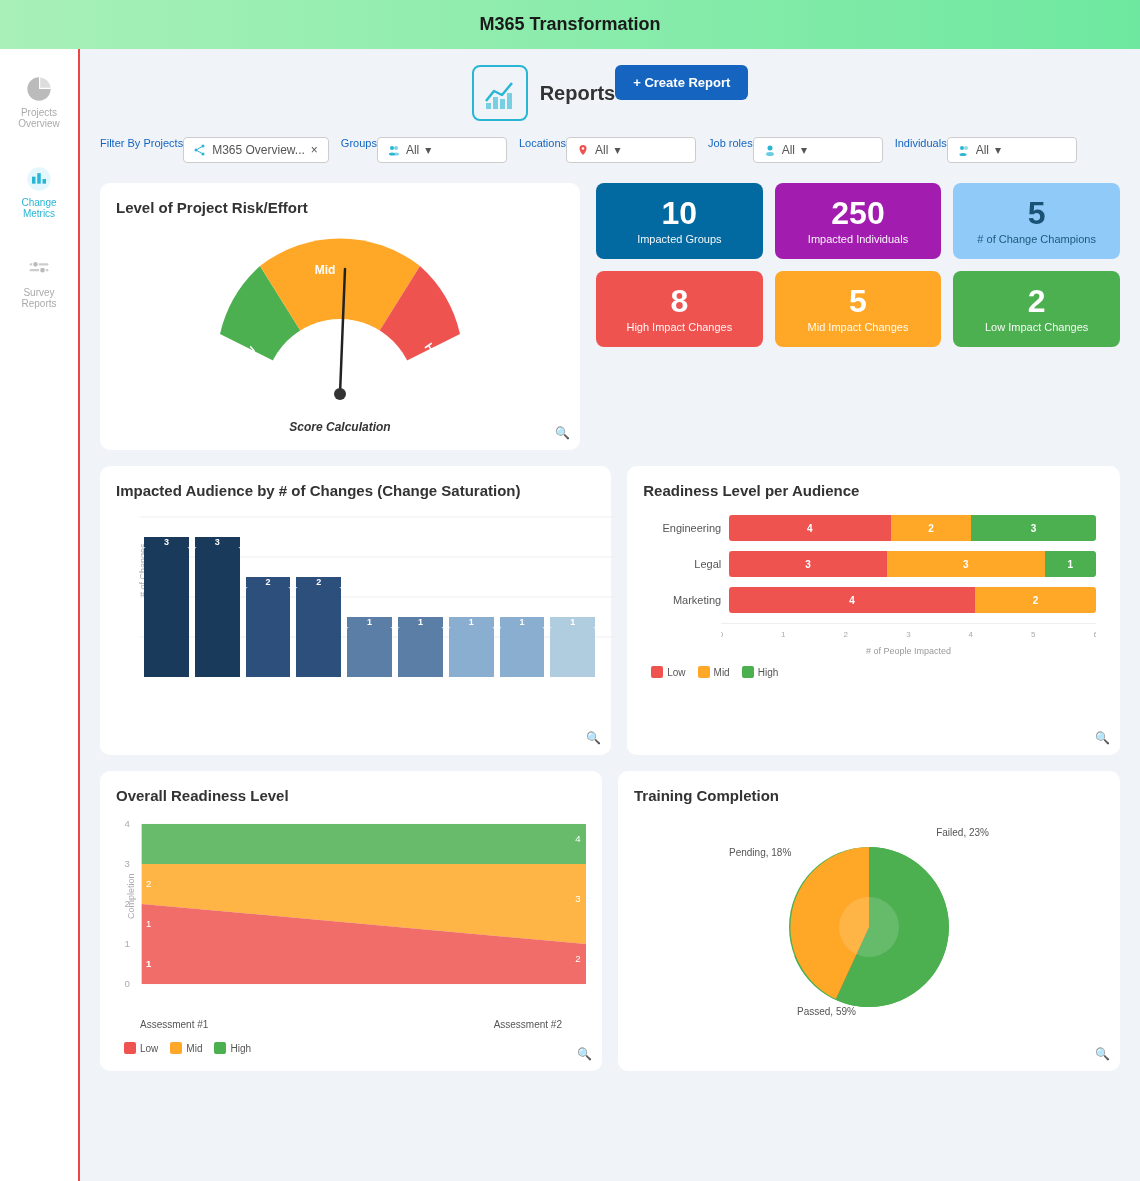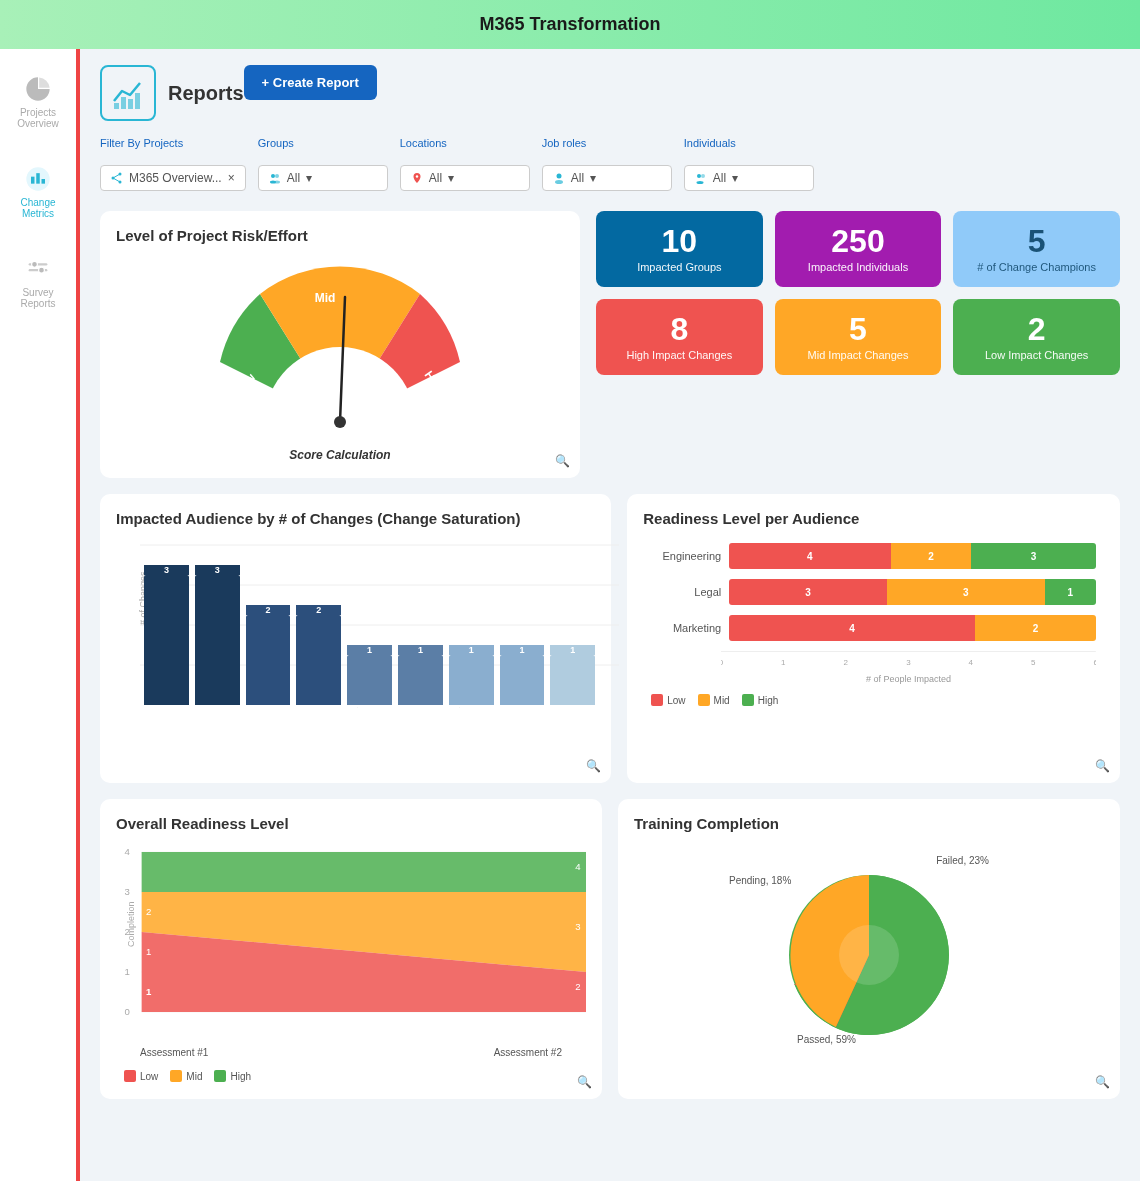--- a/index.html
+++ b/index.html
@@ -20,21 +20,21 @@
     }
 
     .sidebar {
       width: 80px;
       background: #fff;
       display: flex;
       flex-direction: column;
       align-items: center;
       padding: 20px 0;
       gap: 24px;
-      border-right: 4px solid #ef4444;
+      border-right: 2px solid #ef4444;
     }
 
     .sidebar-item {
       display: flex;
       flex-direction: column;
       align-items: center;
       gap: 4px;
       cursor: pointer;
       color: #aaa;
       font-size: 10px;
@@ -51,21 +51,21 @@
 
     .content-area {
       flex: 1;
       padding: 16px 20px;
       overflow-y: auto;
     }
 
     .header-row {
       display: flex;
       align-items: flex-start;
-      justify-content: flex-start;
+      justify-content: center;
       margin-bottom: 16px;
     }
 
     .reports-title-area {
       display: flex;
       align-items: center;
       gap: 12px;
     }
 
     .reports-icon-box {
@@ -99,22 +99,22 @@
     .filters-area {
       display: flex;
       flex-wrap: wrap;
       gap: 12px;
       margin-bottom: 20px;
       align-items: flex-end;
     }
 
     .filter-group {
       display: flex;
-      flex-direction: column;
-      gap: 16px;
+      flex-direction: row;
+      gap: 0;
     }
 
     .filter-label {
       font-size: 11px;
       color: #1565c0;
       font-weight: 500;
     }
 
     .filter-select {
       border: 1px solid #ccc;

